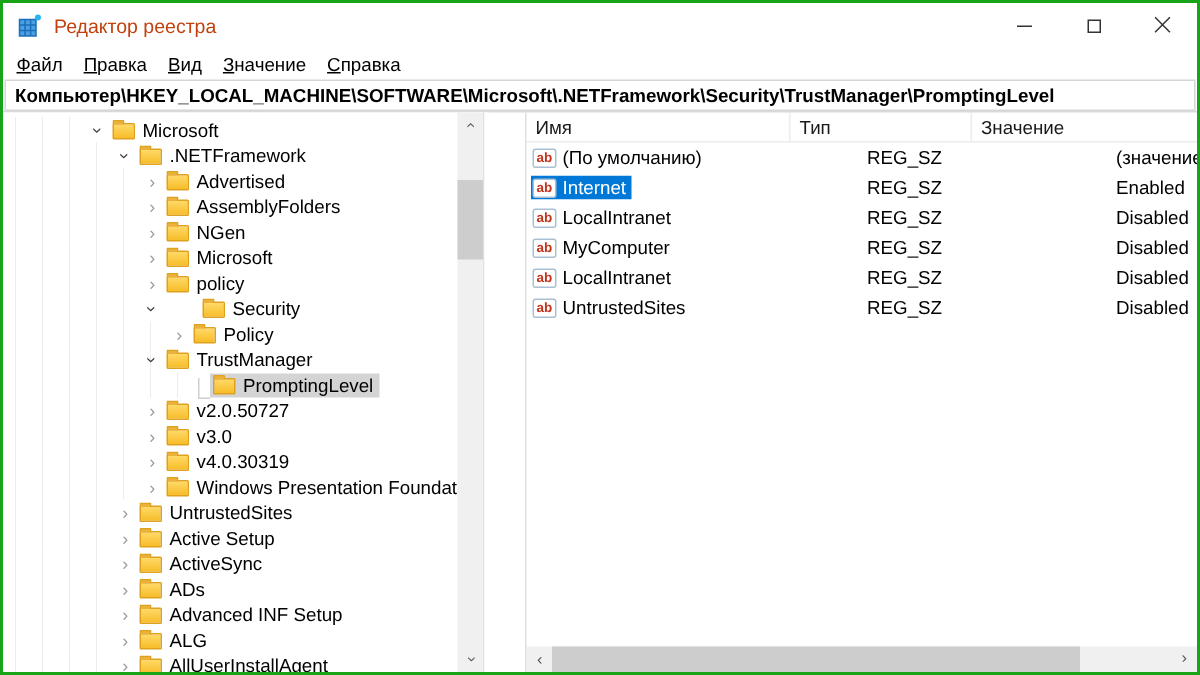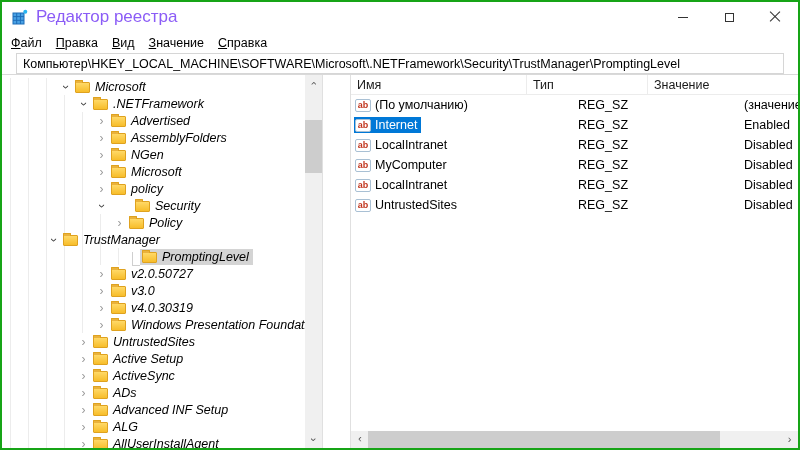--- a/index.html
+++ b/index.html
@@ -11,42 +11,42 @@
     border:2px solid var(--screen-border,#17a417);
     background:#fff;
     display:flex; flex-direction:column;
     overflow:hidden;
     position:relative;
   }
 
   
   .titlebar { height:30px; display:flex; align-items:center; background:#fff; flex:0 0 auto; }
   .app-icon { width:16px; height:16px; margin:0 8px 0 10px; flex:0 0 auto; }
-  .title-text { font-size:17px; color:#8b5cf6; }
+  .title-text { font-size:13px; color:#c2410c; }
   .win-controls { margin-left:auto; display:flex; height:100%; }
   .win-btn { width:46px; height:100%; display:flex; align-items:center; justify-content:center; }
   .glyph-min { width:10px; height:1px; background:#333; }
   .glyph-max { width:9px; height:9px; border:1px solid #333; }
   .glyph-close { position:relative; width:12px; height:12px; }
   .glyph-close::before, .glyph-close::after {
     content:""; position:absolute; left:-1px; top:5px; width:14px; height:1px; background:#333;
   }
   .glyph-close::before { transform:rotate(45deg); }
   .glyph-close::after  { transform:rotate(-45deg); }
 
   
   .menubar { height:21px; display:flex; align-items:center; padding-left:2px; flex:0 0 auto; }
   .menu-item { display:inline-block; font-size:12.5px; color:#000; padding:2px 7px; }
   .menu-item::first-letter { text-decoration:underline; }
 
   
   .addressbar {
-    margin:0 14px; height:21px; border:1px solid #d6d6d6;
+    margin:0 1px; height:21px; border:1px solid #d6d6d6;
     display:flex; align-items:center; padding:0 6px;
-    font-size:12.5px; color:#000; white-space:nowrap; overflow:hidden; flex:0 0 auto;
+    font-size:12.5px; color:#000; white-space:nowrap; overflow:hidden; flex:0 0 auto;font-weight:bold;
   }
 
   
   .content { flex:1 1 auto; display:flex; border-top:1px solid #d9d9d9; min-height:0; }
 
   .tree-pane { width:321px; flex:0 0 auto; display:flex; border-right:1px solid #e0e0e0; background:#fff; }
   .tree-view { flex:1 1 auto; overflow:hidden; padding-top:3px; position:relative; }
 
   .trow {
     height:17px; display:flex; align-items:center; white-space:nowrap;
@@ -57,21 +57,21 @@
   }
   .chev { width:15px; flex:0 0 auto; text-align:center; font-size:12px; line-height:1; position:relative; }
   .chev.collapsed { color:#9a9a9a; }
   .chev.expanded  { color:#404040; }
   .chev.expanded  { transform:rotate(90deg); }
   .chev.leaf { width:10px; }
   .chev.conn::before {
     content:""; position:absolute; left:2px; top:-5px; width:7px; height:13px;
     border-left:1px solid #cfcfcf; border-bottom:1px solid #cfcfcf;
   }
-  .node { display:inline-flex; align-items:center; gap:5px; padding:1px 4px 1px 2px;font-style:italic; }
+  .node { display:inline-flex; align-items:center; gap:5px; padding:1px 4px 1px 2px; }
   .trow.sel .node { background:var(--selection-inactive,#d4d4d4); }
 
   .folder { width:15px; height:11px; position:relative; flex:0 0 auto;
     background:linear-gradient(#ffd967,#f7bd2a); border:1px solid #dfa21f; border-radius:1px; margin-top:2px; }
   .folder::before { content:""; position:absolute; top:-3px; left:-1px; width:6px; height:2px;
     background:#eab23c; border:1px solid #dfa21f; border-bottom:none; border-radius:1px 1px 0 0; }
 
   
   .sb-v { width:17px; flex:0 0 auto; background:#f0f0f0; display:flex; flex-direction:column; }
   .sb-h { height:17px; flex:0 0 auto; background:#f0f0f0; display:flex; }
@@ -200,21 +200,21 @@
               <span>Security</span>
             </span>
           </div>
           <div class="trow" style="padding-left: 110px; background-size: 108px 100%;">
             <span class="chev collapsed">›</span>
             <span class="node">
               <span class="folder"></span>
               <span>Policy</span>
             </span>
           </div>
-          <div class="trow" style="padding-left: 44px; background-size: 108px 100%;">
+          <div class="trow" style="padding-left: 92px; background-size: 108px 100%;">
             <span class="chev expanded">›</span>
             <span class="node">
               <span class="folder"></span>
               <span>TrustManager</span>
             </span>
           </div>
           <div class="trow sel" style="padding-left: 128px; background-size: 126px 100%;">
             <span class="chev leaf conn"></span>
             <span class="node">
               <span class="folder"></span>

